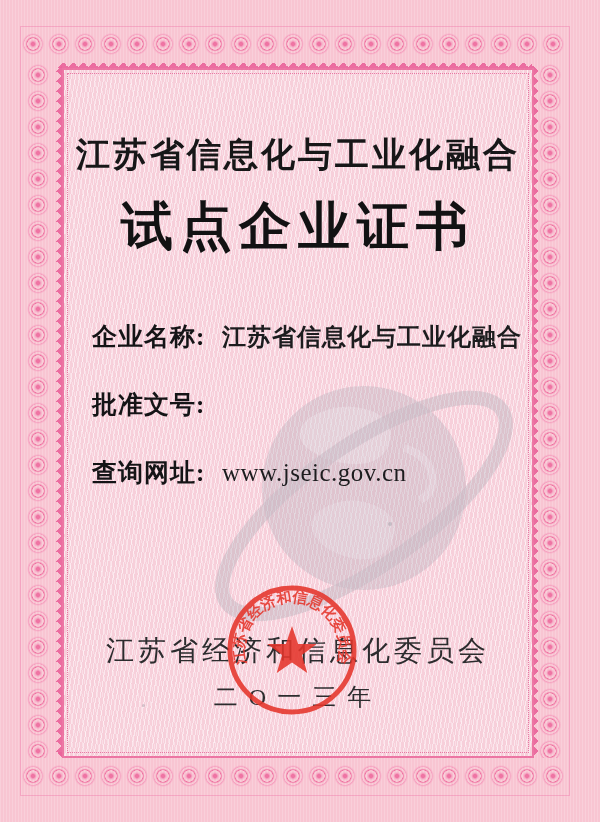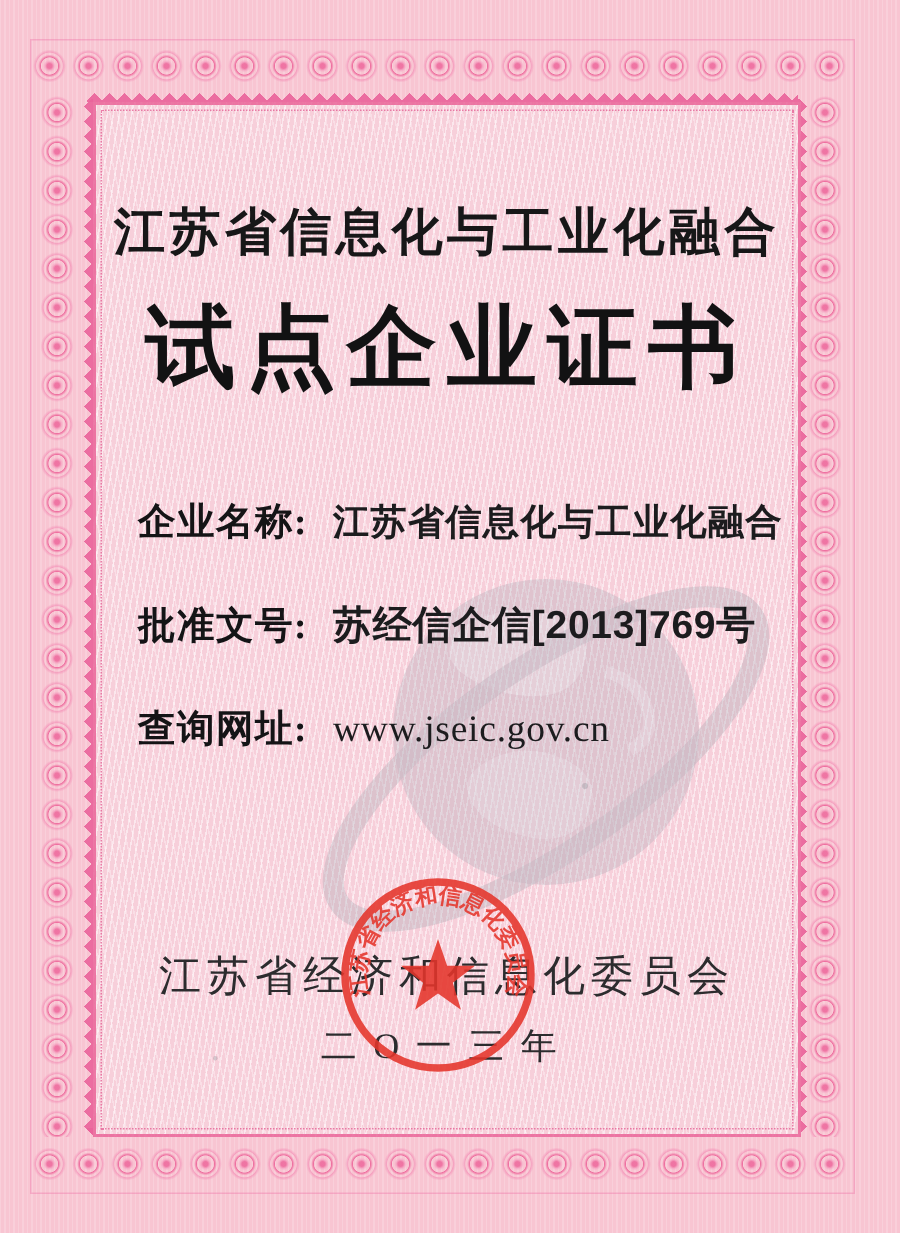--- a/index.html
+++ b/index.html
@@ -57,21 +57,21 @@
   
   .watermark{position:absolute;left:110px;top:258px;width:380px;height:345px;opacity:.5;pointer-events:none;}
 
   
   .content{position:absolute;inset:0;color:#1c1c1e;}
   .title1{
     margin:62px 0 0;text-align:center;font-size:34px;font-weight:700;
     letter-spacing:3px;color:#171718;
   }
   .title2{
-    margin:14px 0 0;text-align:center;font-size:60px;font-weight:700;
+    margin:14px 0 0;text-align:center;font-size:52px;font-weight:700;
     letter-spacing:7px;color:#121213;
   }
   .fields{margin:58px 0 0 28px;}
   .field-row{display:flex;align-items:baseline;margin-bottom:35px;}
   .field-label{
     font-size:25px;font-weight:700;letter-spacing:1px;color:#141416;
     width:122px;flex:0 0 auto;
   }
   .field-value{margin-left:8px;}
   .v-name{font-size:24px;font-weight:600;letter-spacing:1px;font-style:normal;}
@@ -120,21 +120,20 @@
       <div class="title1">江苏省信息化与工业化融合</div>
       <div class="title2">试点企业证书</div>
 
       <div class="fields">
         <div class="field-row">
           <span class="field-label">企业名称:</span>
           <span class="field-value v-name">江苏省信息化与工业化融合</span>
         </div>
         <div class="field-row">
           <span class="field-label">批准文号:</span>
-          <span class="field-value v-doc">苏经信企信[2013]769号</span>
         </div>
         <div class="field-row">
           <span class="field-label">查询网址:</span>
           <span class="field-value v-url">www.jseic.gov.cn</span>
         </div>
       </div>
 
       <div class="footer">
         <div class="issuer">江苏省经济和信息化委员会</div>
         <div class="year">二O一三年</div>

